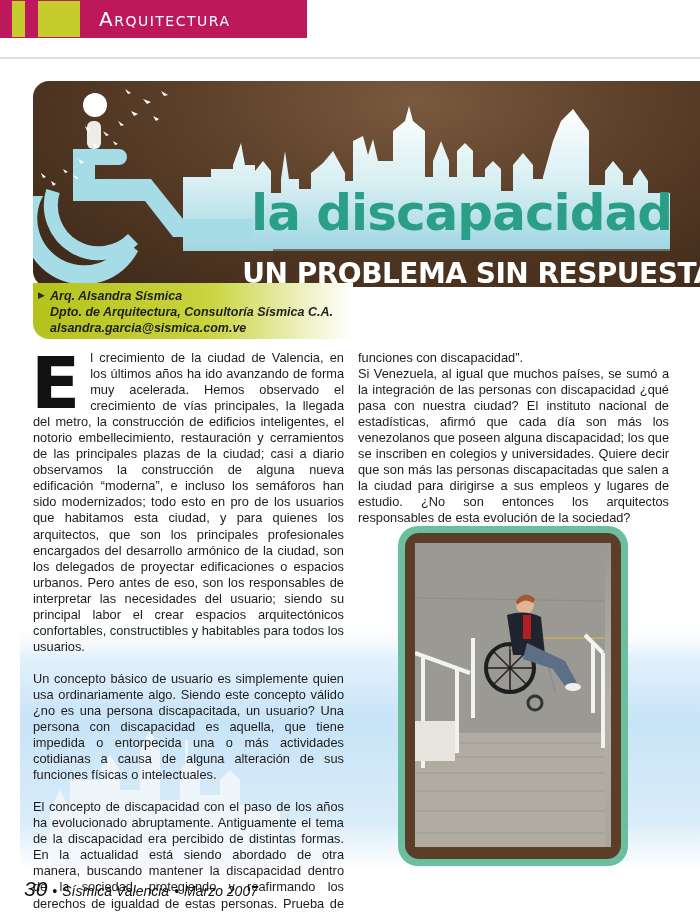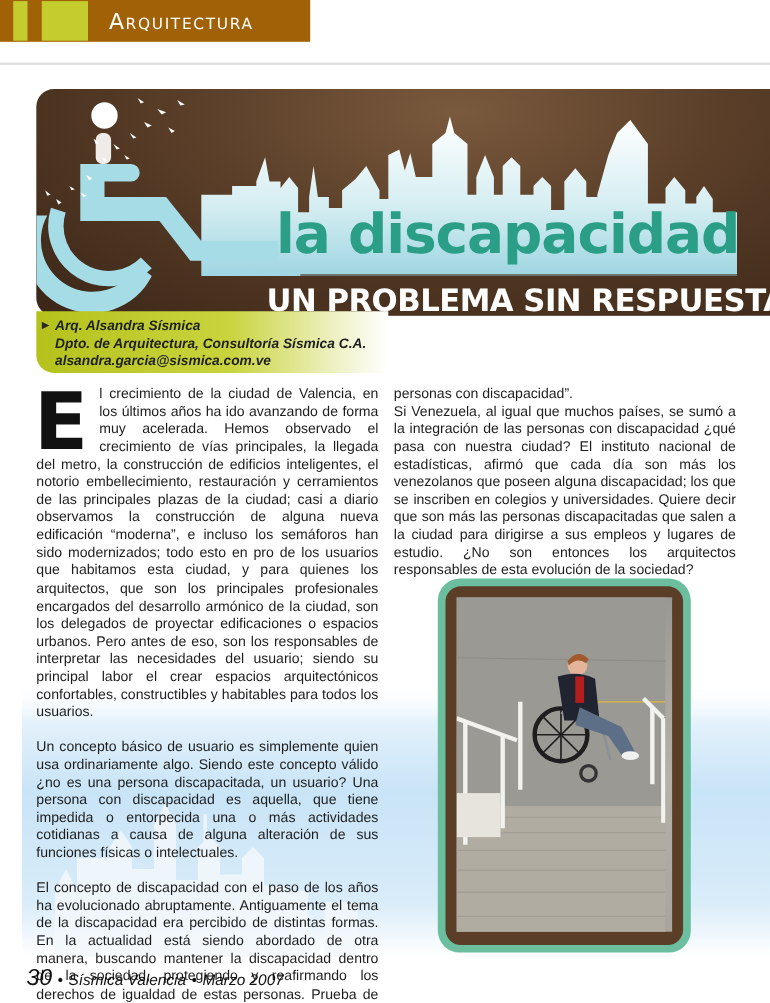--- a/index.html
+++ b/index.html
@@ -1,20 +1,20 @@
 <!DOCTYPE html>
 <html><head>
 <meta charset="utf-8">
 <style>
   * { box-sizing: border-box; margin: 0; padding: 0; }
   html, body { width: 700px; height: 912px; background: #ffffff; overflow: hidden; }
   body { position: relative; font-family: "Liberation Sans", sans-serif; color: #1a1a1a; }
 
   
-  .section-bar { position: absolute; left: 0; top: 0; width: 282px; height: 38px; background: #a16207; }
+  .section-bar { position: absolute; left: 0; top: 0; width: 307px; height: 38px; background: #be185d; }
   .sq1 { position: absolute; left: 12px; top: 1px; width: 13px; height: 36px; background: #c4cc2e; }
   .sq2 { position: absolute; left: 38px; top: 1px; width: 42px; height: 36px; background: #c4cc2e; }
   .section-title { position: absolute; left: 99px; top: 7px; color: #fff; font-size: 20px; letter-spacing: 1.5px; font-variant: small-caps; font-family: "DejaVu Sans", sans-serif; }
   .rule { position: absolute; left: 0; top: 57px; width: 700px; height: 2px; background: #dedede; }
 
   
   .banner { position: absolute; left: 33px; top: 81px; width: 696px; height: 206px; border-radius: 16px; overflow: hidden;
     background: radial-gradient(ellipse at 55% 10%, #7a5a3e 0%, #5a3e28 45%, #3a2617 100%); }
   .banner svg { position: absolute; left: 0; top: 0; }
   .banner-title { position: absolute; left: 218px; top: 107px; font-family: "DejaVu Sans", sans-serif; font-weight: bold; font-size: 50px; letter-spacing: -1px;
@@ -133,21 +133,21 @@
 
 <div class="col col-left">
   <p>
     <span class="dropcap">E</span><span>l  crecimiento de la ciudad de Valencia, en los últimos años ha ido avanzando de forma muy acelerada. Hemos observado el crecimiento de vías principales, la llegada del metro, la construcción de edificios inteligentes, el notorio embellecimiento, restauración y cerramientos de las principales plazas de la ciudad; casi a diario observamos la construcción de alguna nueva edificación “moderna”, e incluso los semáforos han sido modernizados; todo esto en pro de los usuarios que habitamos esta ciudad, y para quienes los arquitectos, que son los principales profesionales encargados del desarrollo armónico de la ciudad, son los delegados de proyectar edificaciones o espacios urbanos. Pero antes de eso, son los responsables de interpretar las necesidades del usuario; siendo su principal labor el crear espacios arquitectónicos confortables, constructibles y habitables para todos los usuarios.</span>
   </p>
   <p>Un concepto básico de usuario es simplemente quien usa ordinariamente algo. Siendo este concepto válido ¿no es una persona discapacitada, un usuario? Una persona con discapacidad es aquella, que tiene impedida o entorpecida una o más actividades cotidianas a causa de alguna alteración de sus funciones físicas o intelectuales.</p>
   <p class="tight">El concepto de discapacidad con el paso de los años ha evolucionado abruptamente. Antiguamente el tema de la discapacidad era percibido de distintas formas. En la actualidad está siendo abordado de otra manera, buscando mantener la discapacidad dentro de la sociedad, protegiendo y reafirmando los derechos de igualdad de estas personas. Prueba de ello lo constituye la firma de convenios internacionales y la aprobación de la “Ley para</p>
 </div>
 
 <div class="col col-right">
-  <p class="tight" style="text-align:left;">personas con discapacidad”.</p>
+  <p class="tight" style="text-align:left;">funciones con discapacidad”.</p>
   <p class="tight">Si Venezuela, al igual que muchos países, se sumó a la integración de las personas con discapacidad ¿qué pasa con nuestra ciudad? El instituto nacional de estadísticas, afirmó que cada día son más los venezolanos que poseen alguna discapacidad; los que se inscriben en colegios y universidades. Quiere decir que son más las personas discapacitadas que salen a la ciudad para dirigirse a sus empleos y lugares de estudio. ¿No son entonces los arquitectos responsables de esta evolución de la sociedad?</p>
 </div>
 
 <div class="photo-frame">
   <div class="photo-inner">
     <div class="photo">
       <svg width="190" height="308" viewBox="0 0 190 308">
 
         <rect x="0" y="0" width="190" height="190" fill="#9b9993"></rect>
         <line x1="0" y1="55" x2="190" y2="58" stroke="#8f8d87" stroke-width="1"></line>

